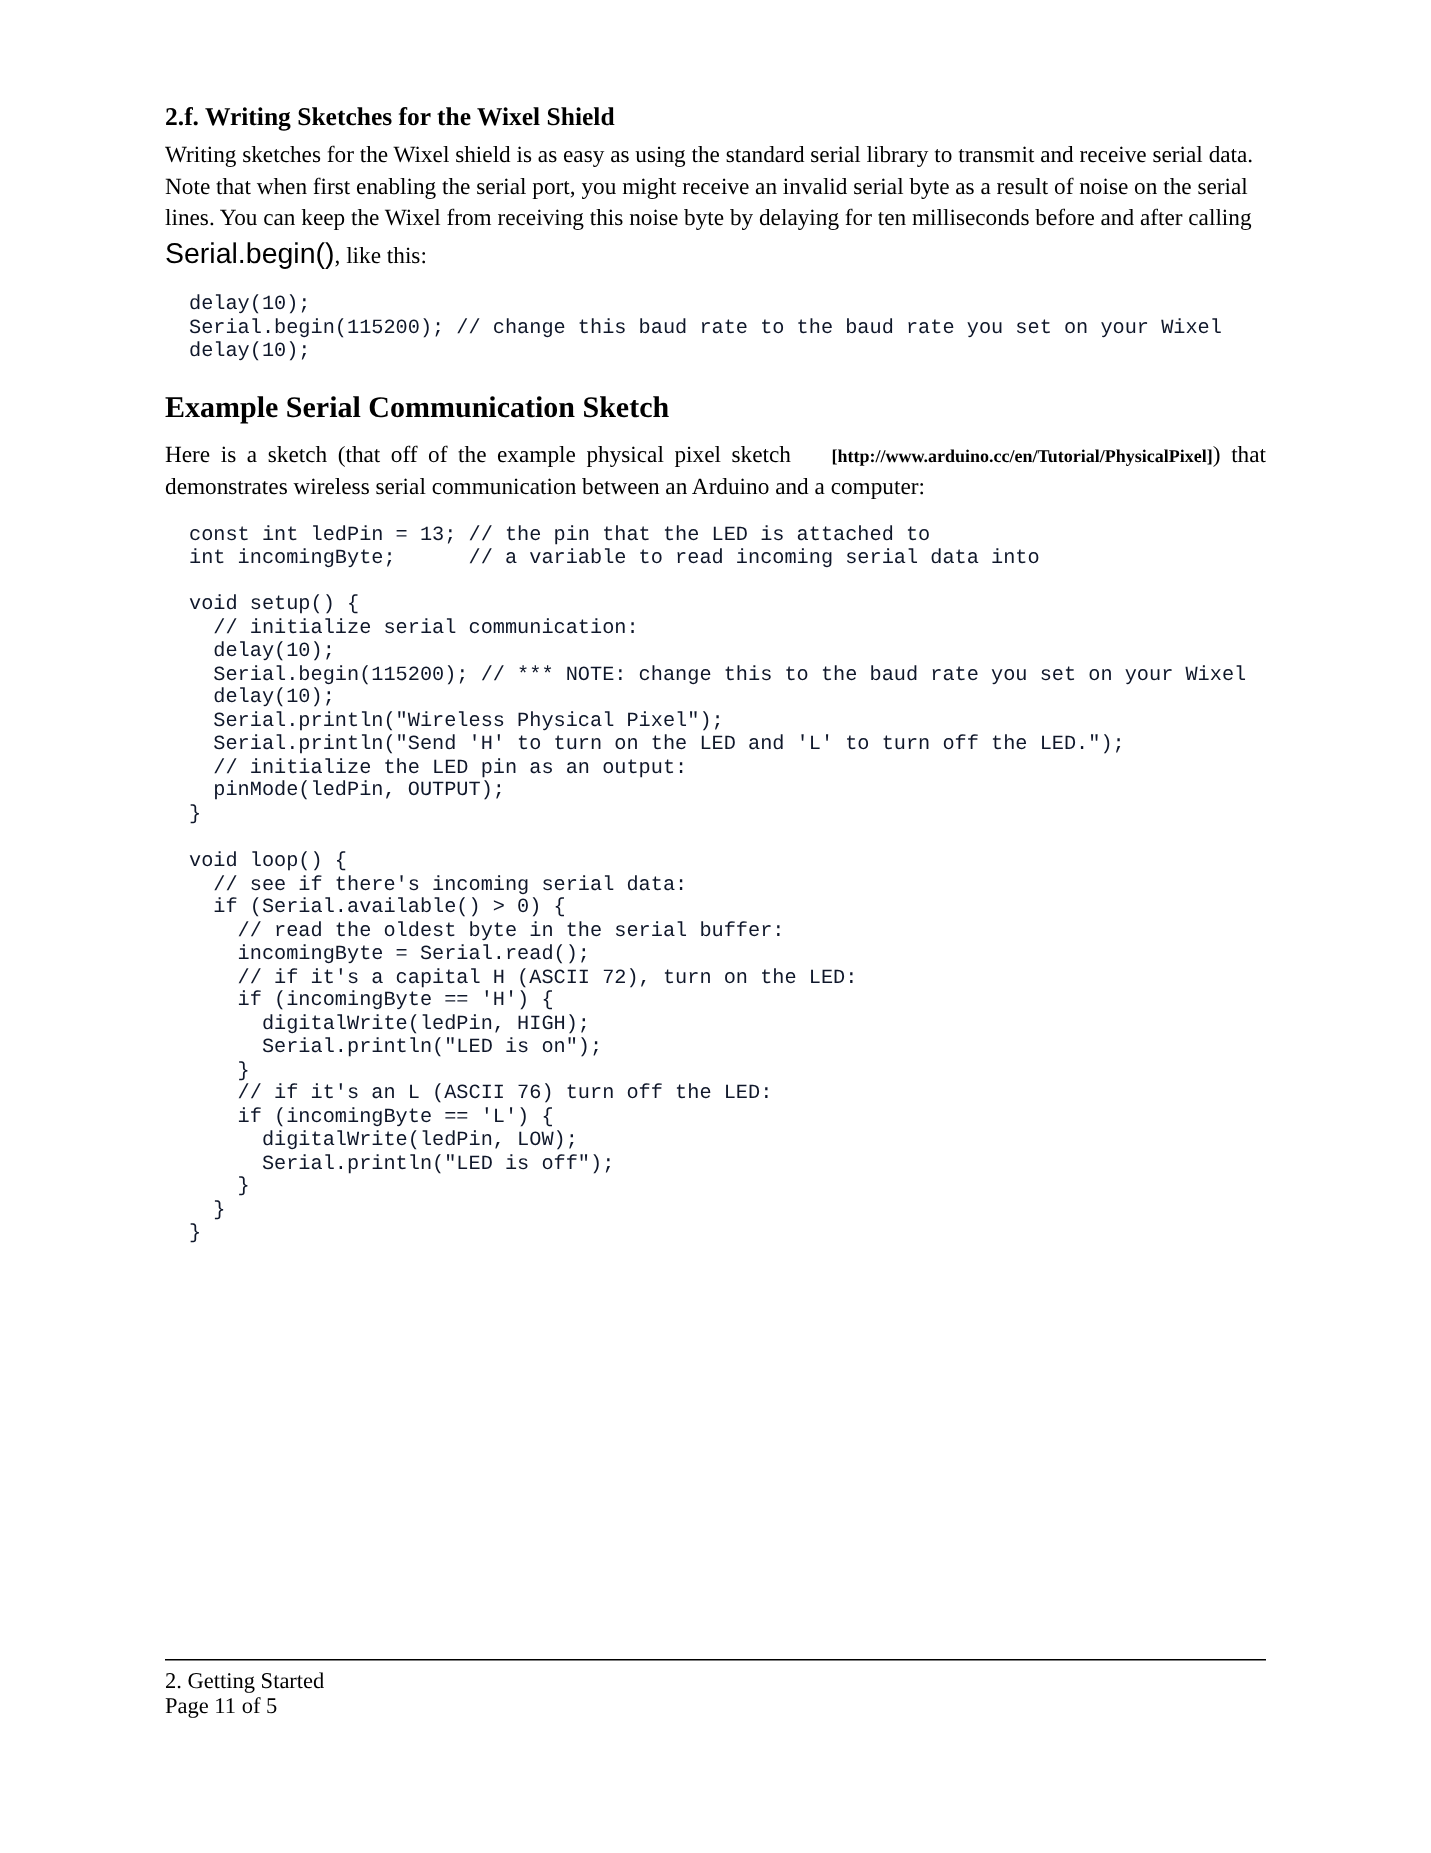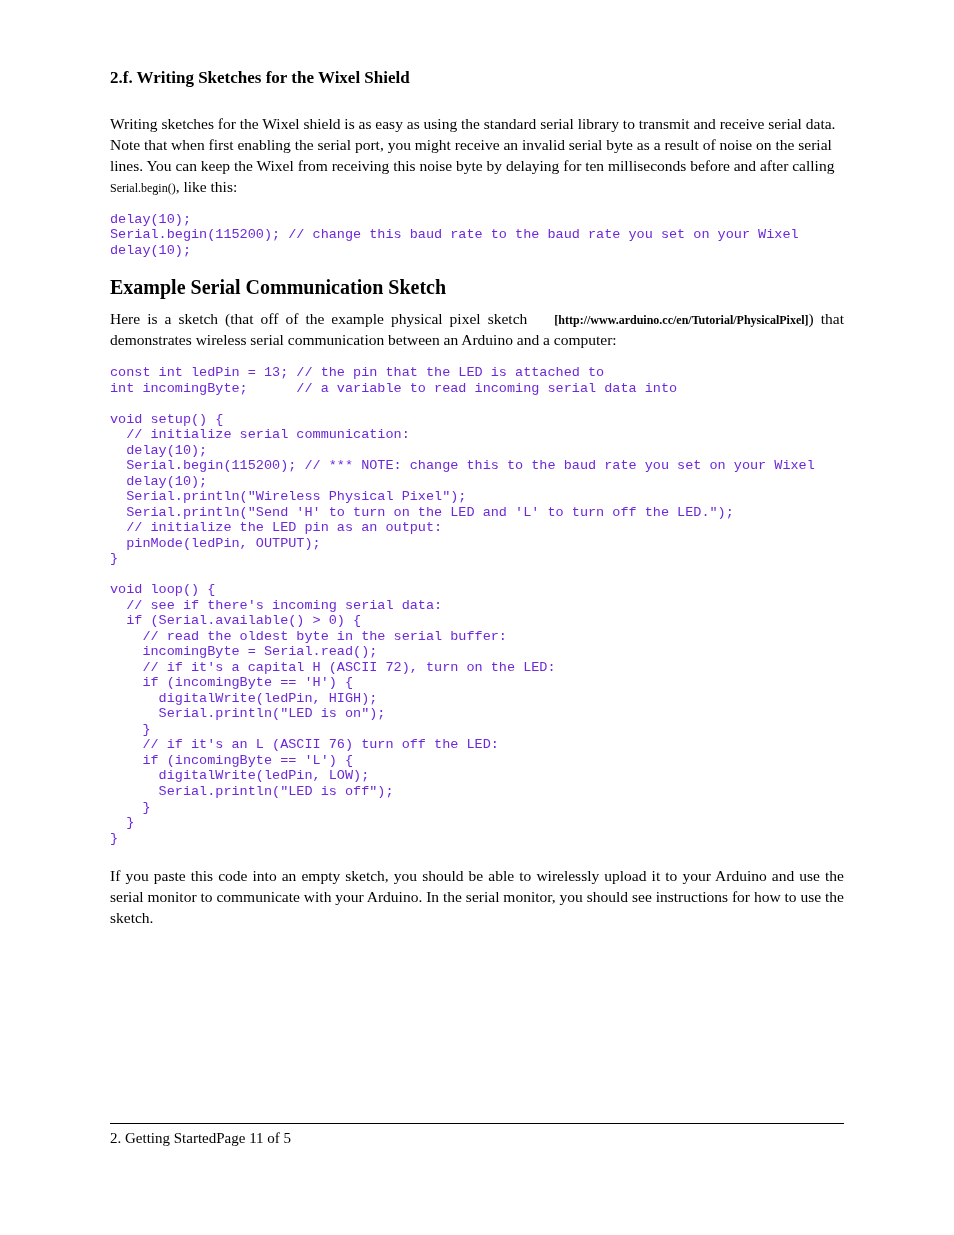--- a/index.html
+++ b/index.html
@@ -18,47 +18,47 @@
   }
   .header-row {
     display: flex;
     justify-content: space-between;
     font-size: 15px;
     margin-bottom: 34px;
   }
   .h-section {
     font-weight: bold;
     font-size: 17px;
-    margin: 0 0 26px 0;
+    margin: 0 0 6px 0;
   }
   .h-sub {
     font-weight: bold;
     font-size: 20px;
     margin: 18px 0 10px 0;
   }
   .para {
     font-size: 15.5px;
     line-height: 1.35;
     margin: 0 0 8px 0;
   }
   .para.justify {
     text-align: justify;
   }
   .code-inline {
-    font-family: Liberation Serif, serif;
-    font-size: 12px;
+    font-family: Liberation Sans, sans-serif;
+    font-size: 19px;
     text-align: center;
   }
   .code-block {
     font-family: "Courier New", Courier, monospace;
     font-size: 13.5px;
     line-height: 1.15;
     white-space: pre;
-    color: #6d28d9;
-    margin: 14px 0 14px 0;
+    color: #0f172a;
+    margin: 14px 0 14px 16px;
   }
   .link-bold {
     font-weight: normal;
   }
   .link-url {
     font-weight: bold;
     font-size: 12px;
     margin-left: 20px;
   }
   .footer {
@@ -67,22 +67,23 @@
     right: 110px;
     bottom: 88px;
   }
   .footer-rule {
     border: none;
     border-top: 1.5px solid #000;
     margin: 0 0 6px 0;
   }
   .footer-row {
     display: flex;
-    justify-content: flex-start;
+    justify-content: center;
     font-size: 15px;
+    flex-direction: column;
   }
 </style>
 </head>
 <body>
 
 <div class="page">
 
 
   <div class="h-section">2.f. Writing Sketches for the Wixel Shield</div>
 
@@ -125,21 +126,20 @@
       Serial.println("LED is on");
     }
     // if it's an L (ASCII 76) turn off the LED:
     if (incomingByte == 'L') {
       digitalWrite(ledPin, LOW);
       Serial.println("LED is off");
     }
   }
 }</div>
 
-  <p class="para justify" style="margin-top:20px;">If you paste this code into an empty sketch, you should be able to wirelessly upload it to your Arduino and use the serial monitor to communicate with your Arduino. In the serial monitor, you should see instructions for how to use the sketch.</p>
 
   <div class="footer">
     <hr class="footer-rule">
     <div class="footer-row">
       <span>2. Getting Started</span>
       <span>Page 11 of 5</span>
     </div>
   </div>
 
 </div>

